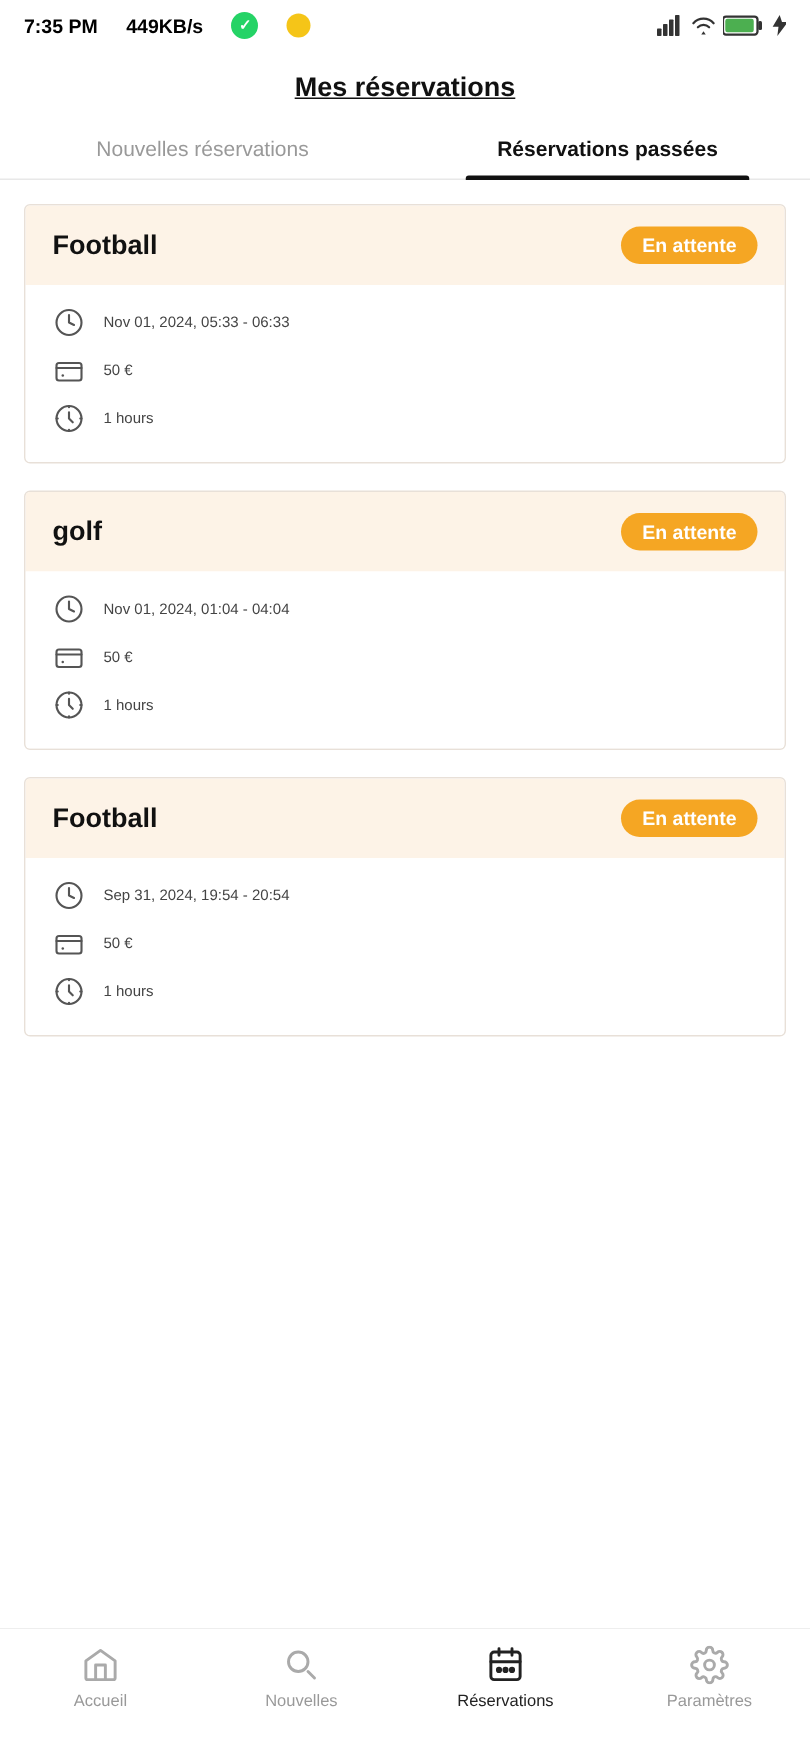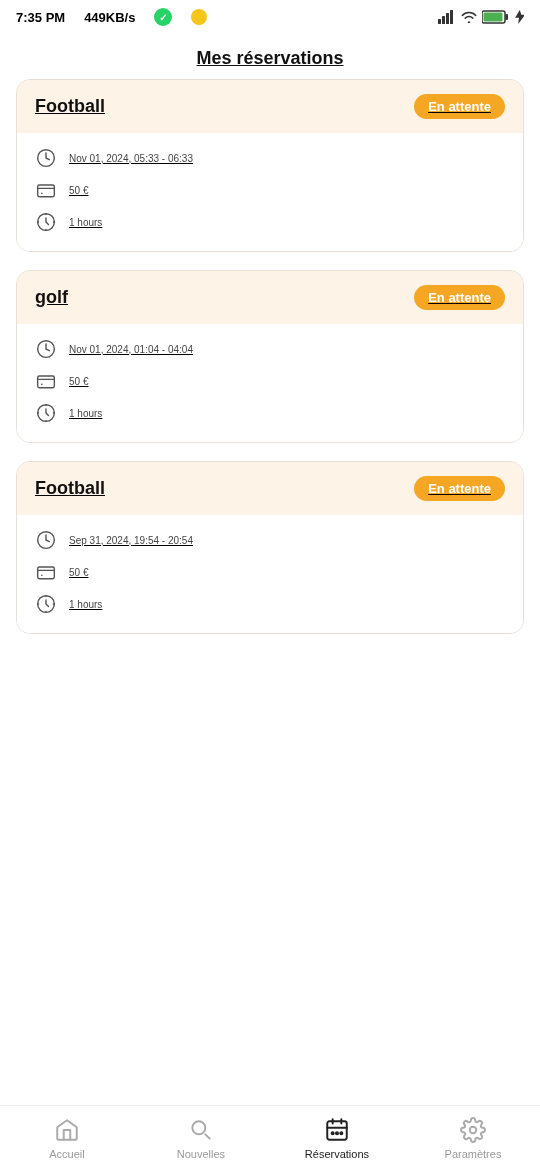--- a/index.html
+++ b/index.html
@@ -92,23 +92,22 @@
     .cards-container {
       padding: 0 16px;
       display: flex;
       flex-direction: column;
       gap: 18px;
     }
 
     
     .reservation-card {
       border: 1.5px solid #e8e0d8;
-      border-radius: 14px;
+      border-radius: 4px;
       overflow: hidden;
-      text-decoration: underline;
     }
     .card-header {
       background: #fdf3e7;
       display: flex;
       justify-content: space-between;
       align-items: center;
       padding: 14px 18px;
     }
     .card-title {
       font-size: 18px;
@@ -155,21 +154,21 @@
     
     .bottom-nav {
       position: fixed;
       bottom: 0;
       width: 540px;
       background: #fff;
       border-top: 1px solid #eee;
       display: flex;
       justify-content: space-around;
       align-items: center;
-      padding: 10px 0 10px;
+      padding: 10px 0 30px;
     }
     .nav-item {
       display: flex;
       flex-direction: column;
       align-items: center;
       gap: 4px;
       cursor: pointer;
       min-width: 60px;
     }
     .nav-icon {
@@ -233,20 +232,28 @@
     <svg width="10" height="14" viewBox="0 0 10 18">
       <path d="M6 0L0 10h5l-1 8 9-12H8z" fill="#333"></path>
     </svg>
   </div>
 </div>
 
 <div class="page-body">
 
   <div class="page-header">Mes réservations</div>
 
+  <div class="tabs">
+    <div class="tab">
+      <span>Nouvelles réservations</span>
+    </div>
+    <div class="tab active">
+      <span>Réservations passées</span>
+    </div>
+  </div>
 
   <div class="cards-container">
   <div class="reservation-card">
     <div class="card-header">
       <span class="card-title">Football</span>
       <span class="status-badge">En attente</span>
     </div>
     <div class="card-body">
       <div class="card-detail">
         <div class="detail-icon">

